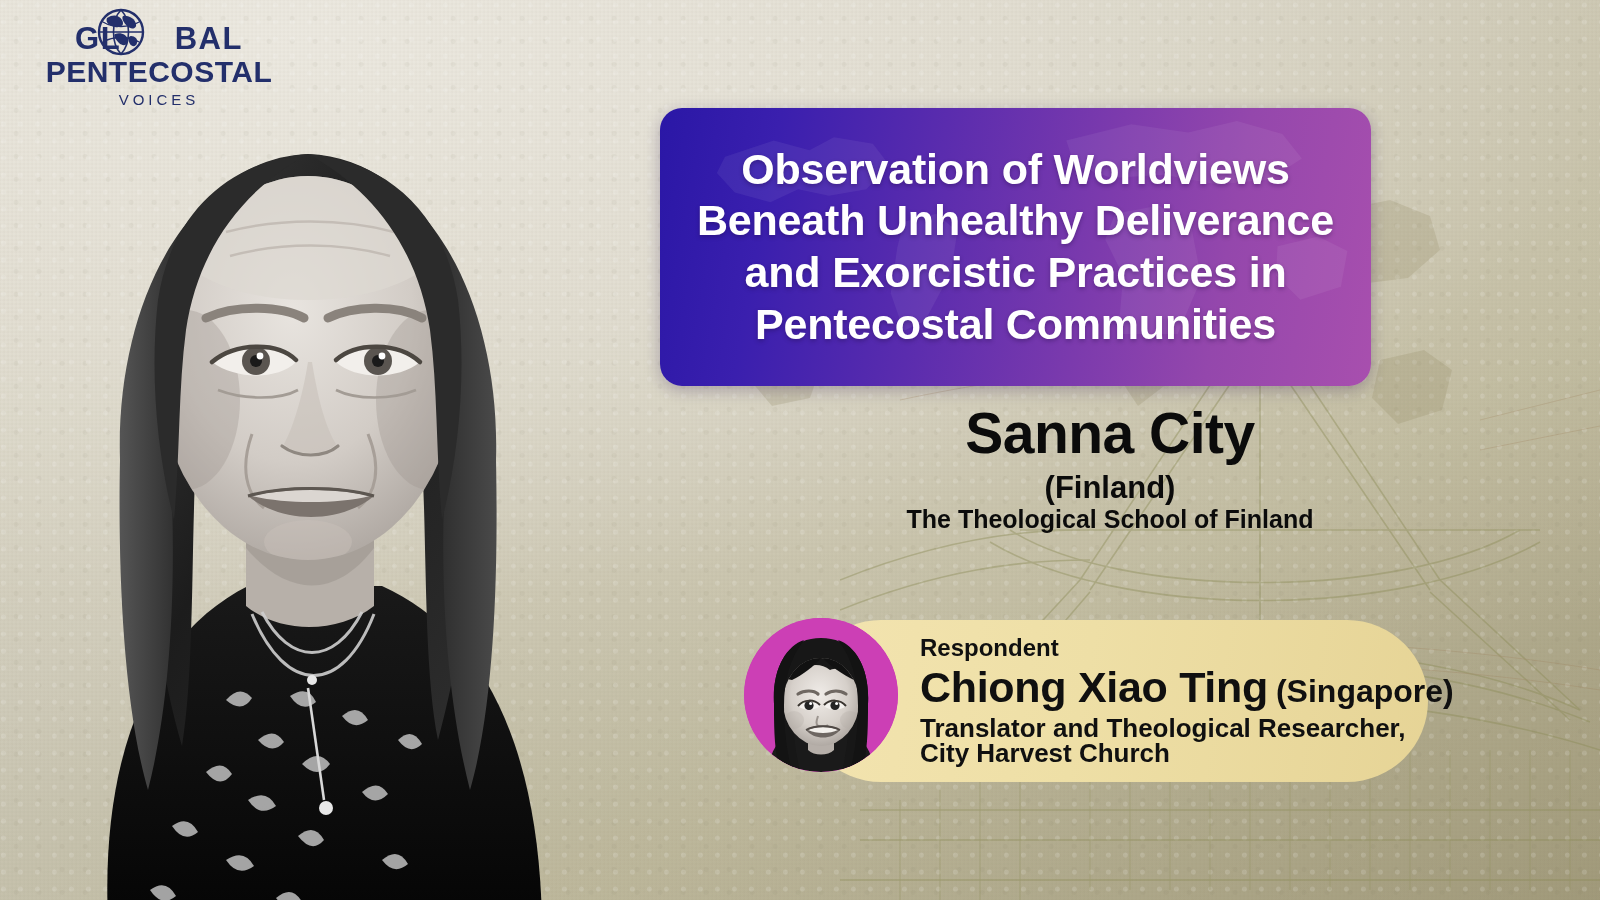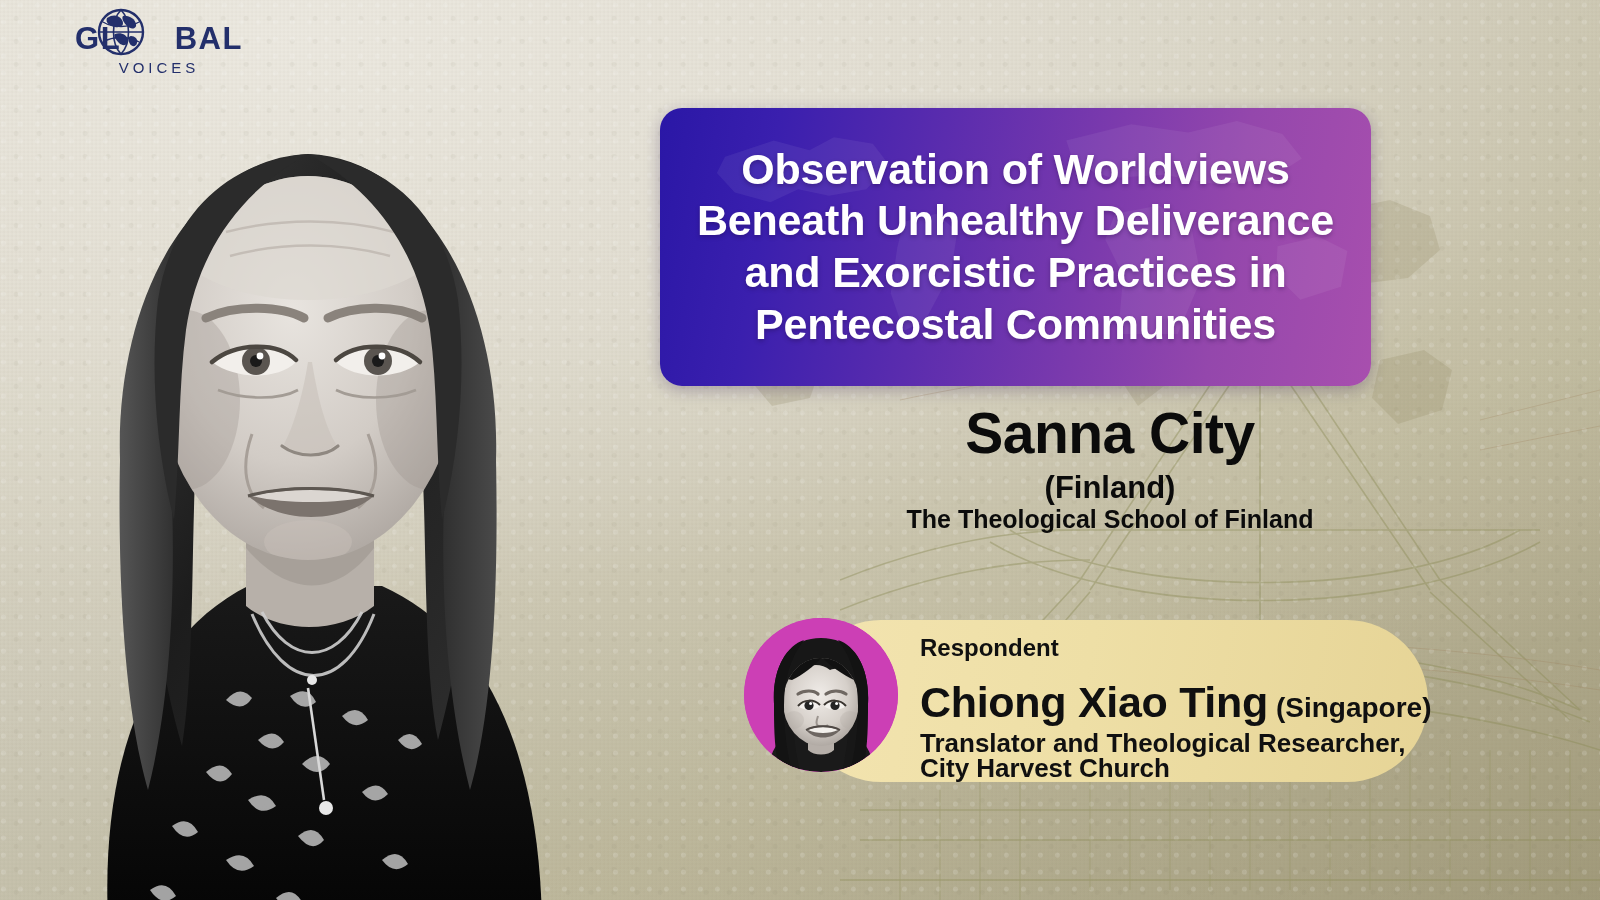--- a/index.html
+++ b/index.html
@@ -153,28 +153,28 @@
   .respondent-text {
     position:absolute; left:920px; top:634px;
     z-index:12;
     color:#101010;
   }
   .resp-label {
     font-size:24px; font-weight:700; line-height:28px;
   }
   .resp-name-row {
     display:flex; align-items:baseline; gap:8px;
-    margin-top:15px;
+    margin-top:0;
   }
   .resp-name {
     font-size:43px; font-weight:700; line-height:50px;
     letter-spacing:-0.3px;
   }
   .resp-country {
-    font-size:28px; font-weight:700; line-height:30px;
+    font-size:32px; font-weight:700; line-height:30px;
   }
   .resp-role {
     font-size:26px; font-weight:700; line-height:25px;
     margin-top:4px;
   }
 </style>
 </head>
 <body>
 
 <div class="slide">
@@ -252,20 +252,21 @@
         <path d="M26,4 C16,14 16,38 26,48 C36,38 36,14 26,4Z" fill="none" stroke="#232f6b" stroke-width="1.6"></path>
         <path d="M4,26 L48,26" stroke="#232f6b" stroke-width="1.6"></path>
         <path d="M8,16 C18,22 34,22 44,16" fill="none" stroke="#232f6b" stroke-width="1.4"></path>
         <path d="M8,36 C18,30 34,30 44,36" fill="none" stroke="#232f6b" stroke-width="1.4"></path>
         <path d="M12,12 C18,8 24,9 27,14 C30,19 26,22 20,21 C15,20 10,17 12,12Z" fill="#232f6b"></path>
         <path d="M28,10 C34,9 40,13 41,18 C42,23 36,24 32,20 C29,17 26,12 28,10Z" fill="#232f6b"></path>
         <path d="M20,28 C26,26 32,29 33,34 C34,39 28,41 24,37 C21,34 18,30 20,28Z" fill="#232f6b"></path>
         <path d="M36,30 C40,30 43,33 42,37 C41,41 37,41 35,38 C33,35 33,30 36,30Z" fill="#232f6b"></path>
       </svg>
     </div>
+    <div class="logo-row2">PENTECOSTAL</div>
     <div class="logo-row3">VOICES</div>
   </div>
 
   <div class="portrait-wrap">
     <svg class="portrait" viewBox="0 0 770 820">
       <defs>
         <linearGradient id="hairG" x1="0" y1="0" x2="1" y2="1">
           <stop offset="0%" stop-color="#3b3b3b"></stop>
           <stop offset="45%" stop-color="#1c1c1c"></stop>
           <stop offset="100%" stop-color="#2e2e2e"></stop>

